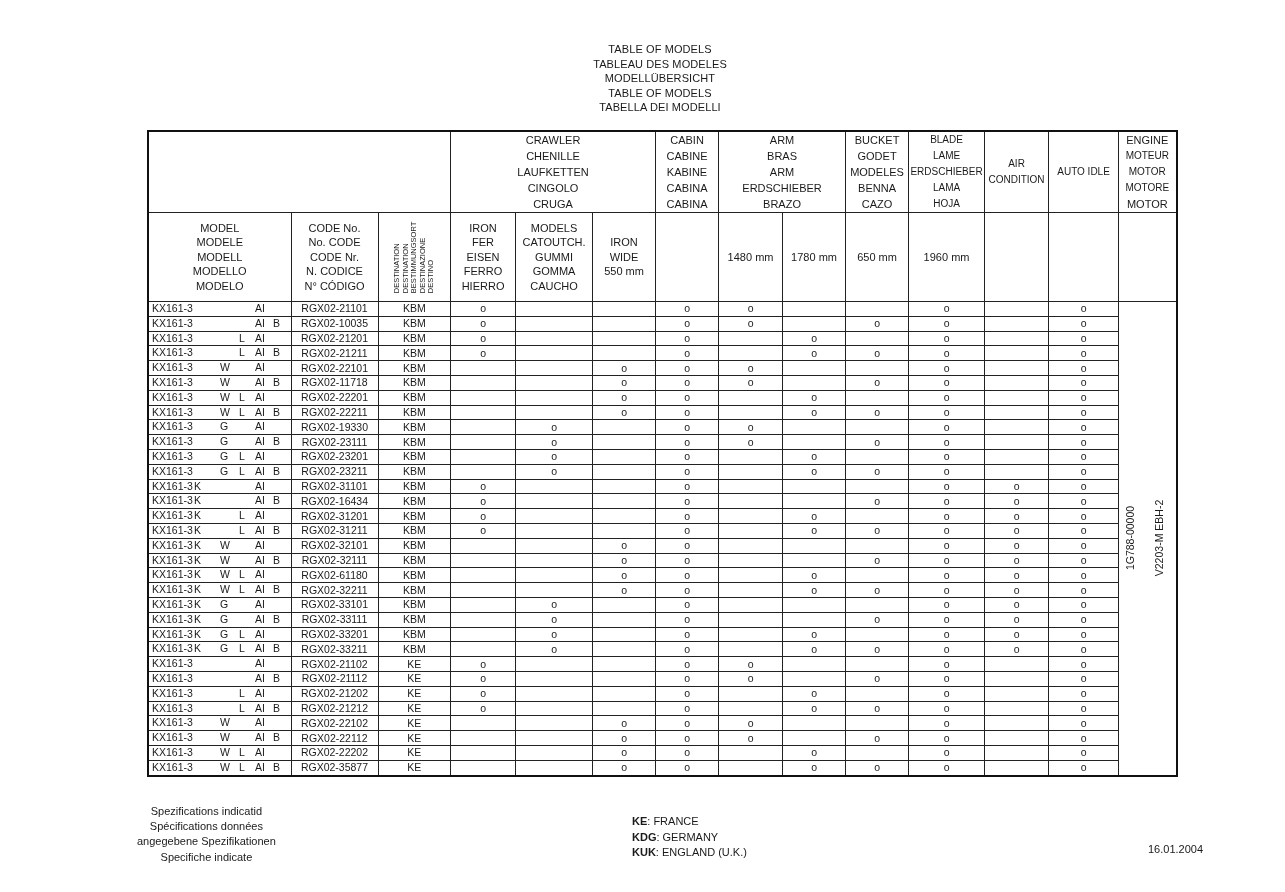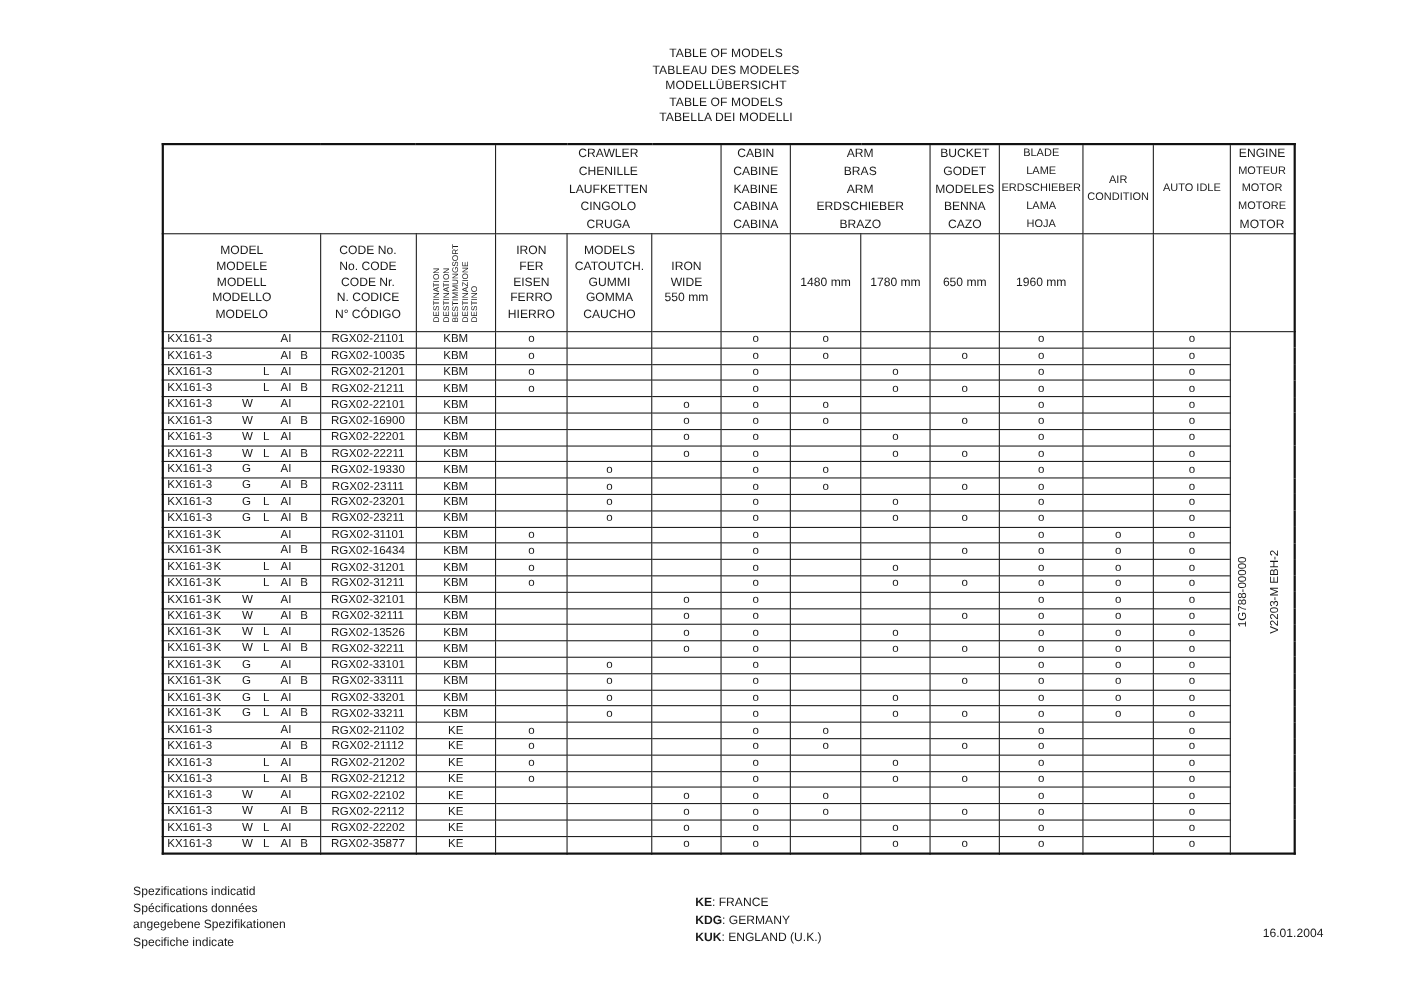--- a/index.html
+++ b/index.html
@@ -20,21 +20,21 @@
   th.dest { font-size: 7.5px; line-height: 8.6px; }
   th.dest .vert { display: inline-block; transform: rotate(-90deg); transform-origin: center;
                   text-align: left; white-space: nowrap; }
   tr.row td { height: 13.8px; line-height: 13px; font-size: 10.5px; }
   td.model { text-align: left; padding-left: 3px; position: relative; }
   td.model span { position: absolute; top: 0; }
   td.mark { font-size: 9.5px; color: #222; }
   td.engine { position: relative; vertical-align: middle; }
   .eng-vert { position: absolute; left: 50%; top: 50%; white-space: nowrap; font-size: 10.5px;
               transform-origin: center; }
-  .footer-left { position: absolute; left: 121px; top: 804px; font-size: 11px; line-height: 15.2px; }
+  .footer-left { position: absolute; left: 137px; top: 804px; font-size: 11px; line-height: 15.2px; text-align: center; }
   .footer-mid { position: absolute; left: 632px; top: 814px; font-size: 11px; line-height: 15.5px; }
   .footer-mid b { font-weight: bold; }
   .footer-date { position: absolute; left: 1148px; top: 843px; font-size: 11px; }
 </style>
 </head>
 <body>
 
 <div class="titles">
   <div>TABLE OF MODELS</div>
   <div>TABLEAU DES MODELES</div>
@@ -281,21 +281,21 @@
       </tr>
       <tr class="row">
         <td class="model">
           <span style="left: 3px;">KX161-3</span>
           <span style="left: 45px;"></span>
           <span style="left: 71px;">W</span>
           <span style="left: 90px;"></span>
           <span style="left: 106px;">AI</span>
           <span style="left: 124px;">B</span>
         </td>
-        <td>RGX02-16900</td>
+        <td>RGX02-11718</td>
         <td>KBM</td>
         <td class="mark"></td>
         <td class="mark"></td>
         <td class="mark"><span>o</span></td>
         <td class="mark"><span>o</span></td>
         <td class="mark"><span>o</span></td>
         <td class="mark"></td>
         <td class="mark"><span>o</span></td>
         <td class="mark"><span>o</span></td>
         <td class="mark"></td>
@@ -567,21 +567,21 @@
       </tr>
       <tr class="row">
         <td class="model">
           <span style="left: 3px;">KX161-3</span>
           <span style="left: 45px;">K</span>
           <span style="left: 71px;">W</span>
           <span style="left: 90px;">L</span>
           <span style="left: 106px;">AI</span>
           <span style="left: 124px;"></span>
         </td>
-        <td>RGX02-13526</td>
+        <td>RGX02-61180</td>
         <td>KBM</td>
         <td class="mark"></td>
         <td class="mark"></td>
         <td class="mark"><span>o</span></td>
         <td class="mark"><span>o</span></td>
         <td class="mark"></td>
         <td class="mark"><span>o</span></td>
         <td class="mark"></td>
         <td class="mark"><span>o</span></td>
         <td class="mark"><span>o</span></td>

